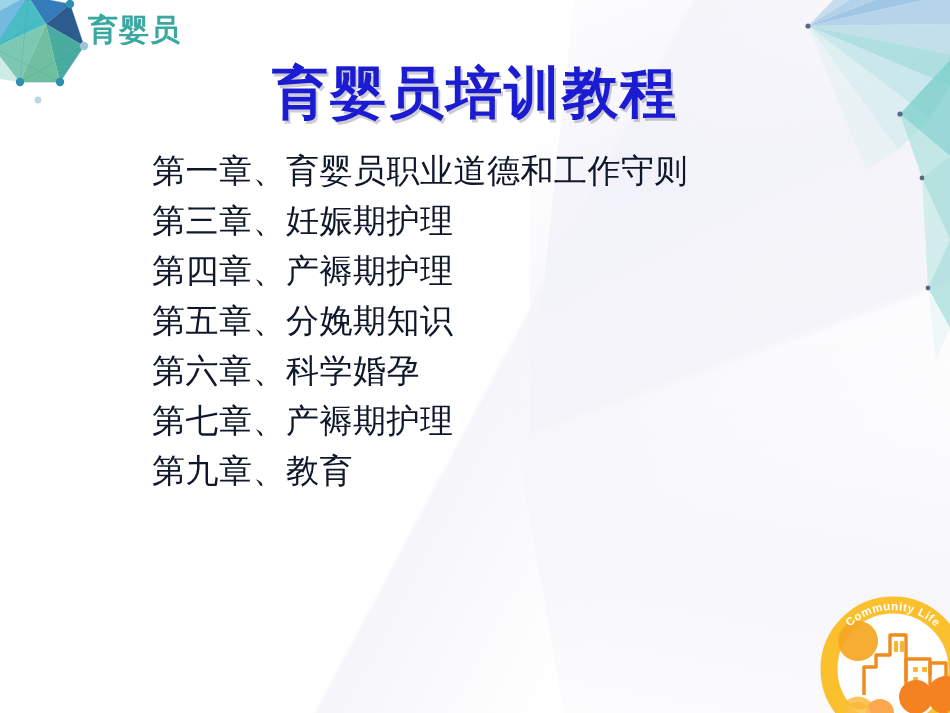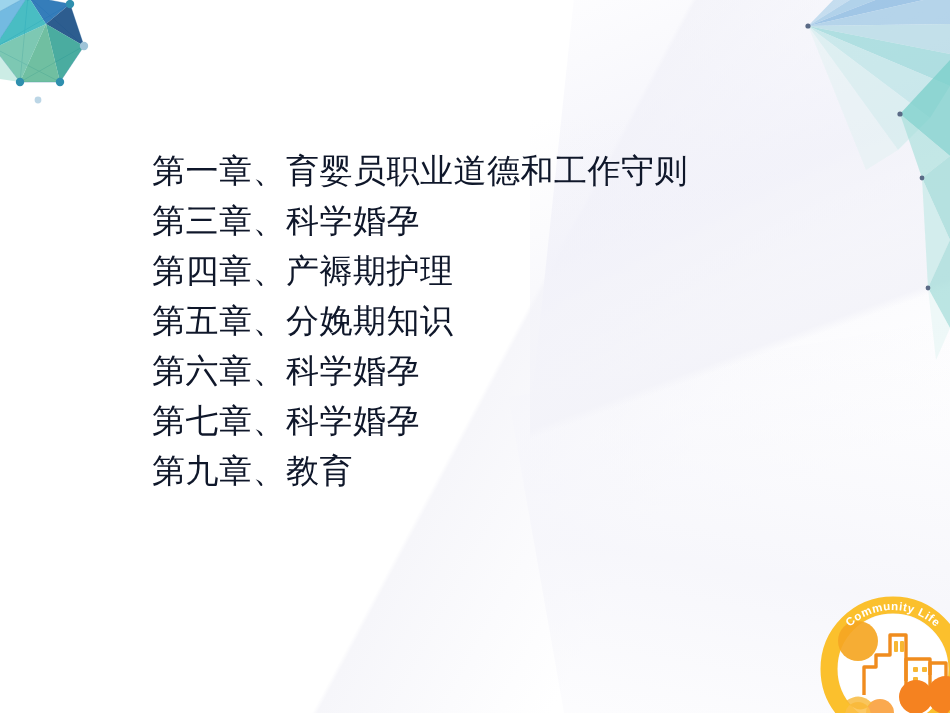--- a/index.html
+++ b/index.html
@@ -196,20 +196,21 @@
         <circle cx="98" cy="56" r="4.2" fill="#9fc4d8"></circle>
         <circle cx="74" cy="92" r="4.2"></circle>
         <circle cx="34" cy="92" r="4.2"></circle>
         <circle cx="8" cy="58" r="4.2"></circle>
         <circle cx="2" cy="28" r="3.4"></circle>
         <circle cx="52" cy="110" r="3.4" fill="#bcd6e6"></circle>
       </g>
     </svg>
   </div>
 
+  <div class="brand-word">育婴员</div>
 
   <div class="fan-topright">
     <svg width="170" height="200" viewBox="0 0 170 200" aria-hidden="true">
       <g opacity="0.72">
         <polygon points="28,26 92,-40 118,-30" fill="#9cc8e6" opacity="0.75"></polygon>
         <polygon points="28,26 118,-30 142,-18" fill="#7fb8df" opacity="0.8"></polygon>
         <polygon points="28,26 142,-18 170,-6" fill="#6ba8d8" opacity="0.85"></polygon>
         <polygon points="28,26 170,-6 170,24" fill="#86bbdf" opacity="0.8"></polygon>
         <polygon points="28,26 170,24 170,54" fill="#9ccfdc" opacity="0.78"></polygon>
         <polygon points="28,26 170,54 170,86" fill="#7fcfcf" opacity="0.82"></polygon>
@@ -232,28 +233,29 @@
         <polygon points="88,228 110,268 96,300" fill="#dff3f1" opacity="0.5"></polygon>
       </g>
       <g fill="#5a6a86">
         <circle cx="60" cy="54" r="2.6"></circle>
         <circle cx="82" cy="118" r="2.4"></circle>
         <circle cx="88" cy="228" r="2.4"></circle>
       </g>
     </svg>
   </div>
 
+  <div class="title">育婴员培训教程</div>
 
   <div class="toc">
     <div class="toc-item">第一章、育婴员职业道德和工作守则</div>
-    <div class="toc-item">第三章、科学婚孕</div>
+    <div class="toc-item">第三章、妊娠期护理</div>
     <div class="toc-item">第四章、产褥期护理</div>
     <div class="toc-item">第五章、分娩期知识</div>
     <div class="toc-item">第六章、科学婚孕</div>
-    <div class="toc-item">第七章、科学婚孕</div>
+    <div class="toc-item">第七章、产褥期护理</div>
     <div class="toc-item">第九章、教育</div>
   </div>
 
   <div class="badge-community">
     <svg width="150" height="150" viewBox="0 0 150 150" aria-hidden="true">
       <defs>
         <path id="arcpath" d="M 12 84 A 63 63 0 0 1 138 84" fill="none"></path>
         <clipPath id="ringclip">
           <circle cx="75" cy="80" r="70"></circle>
         </clipPath>

